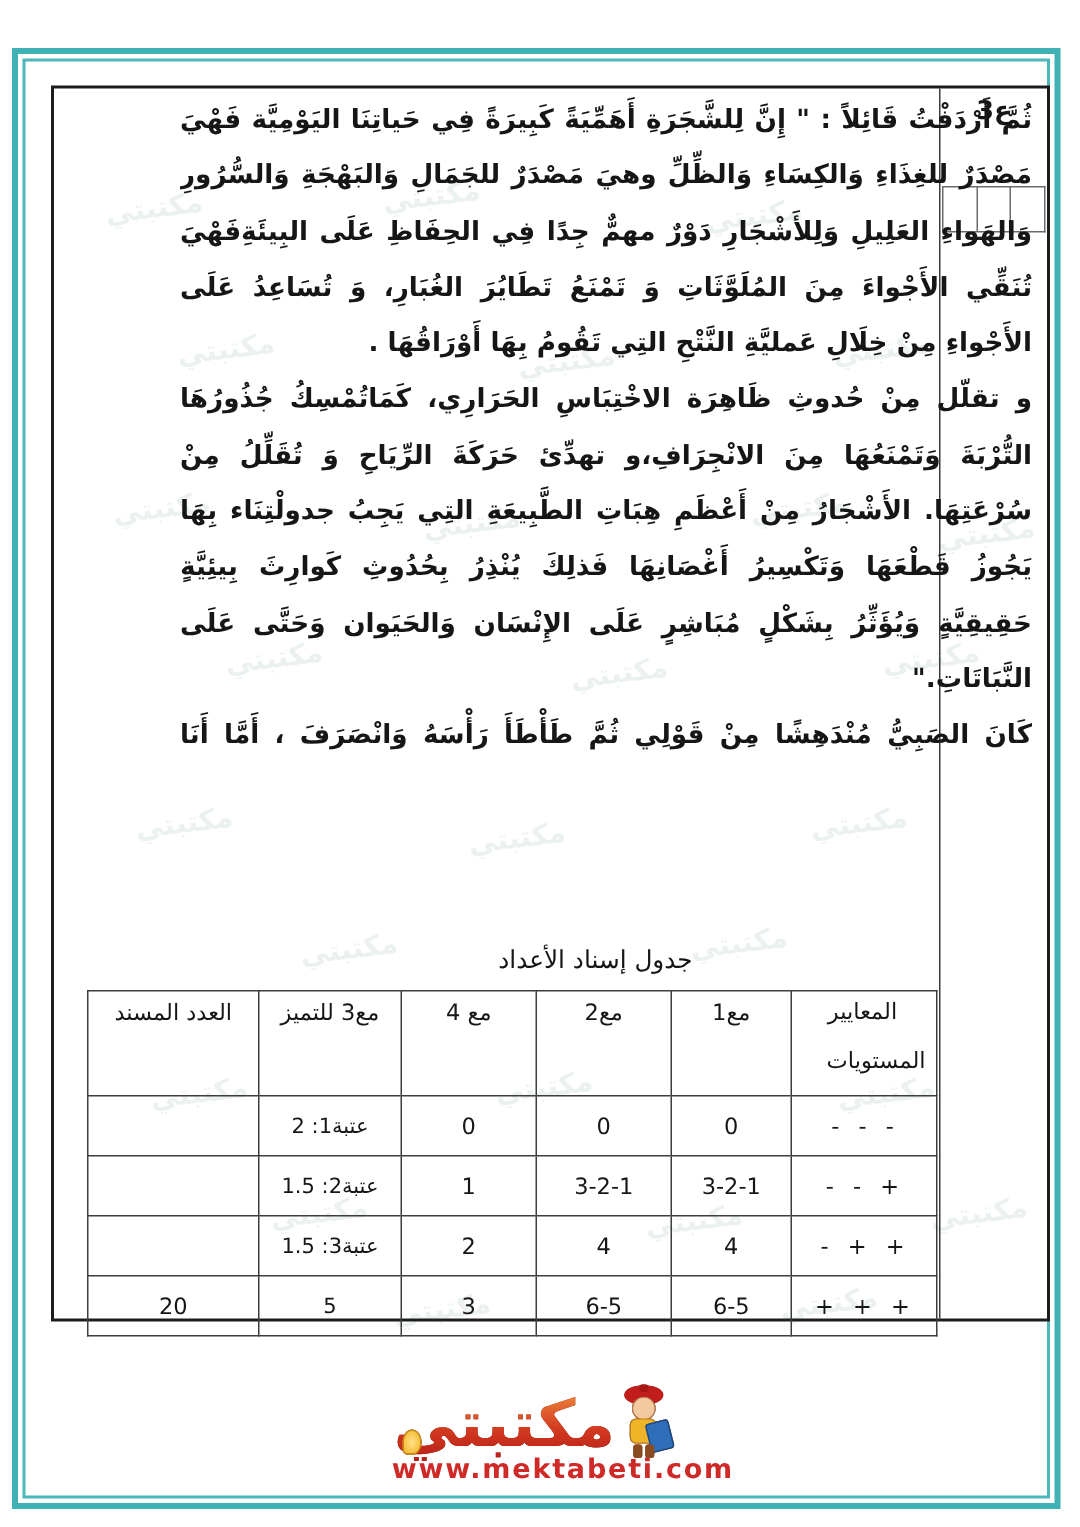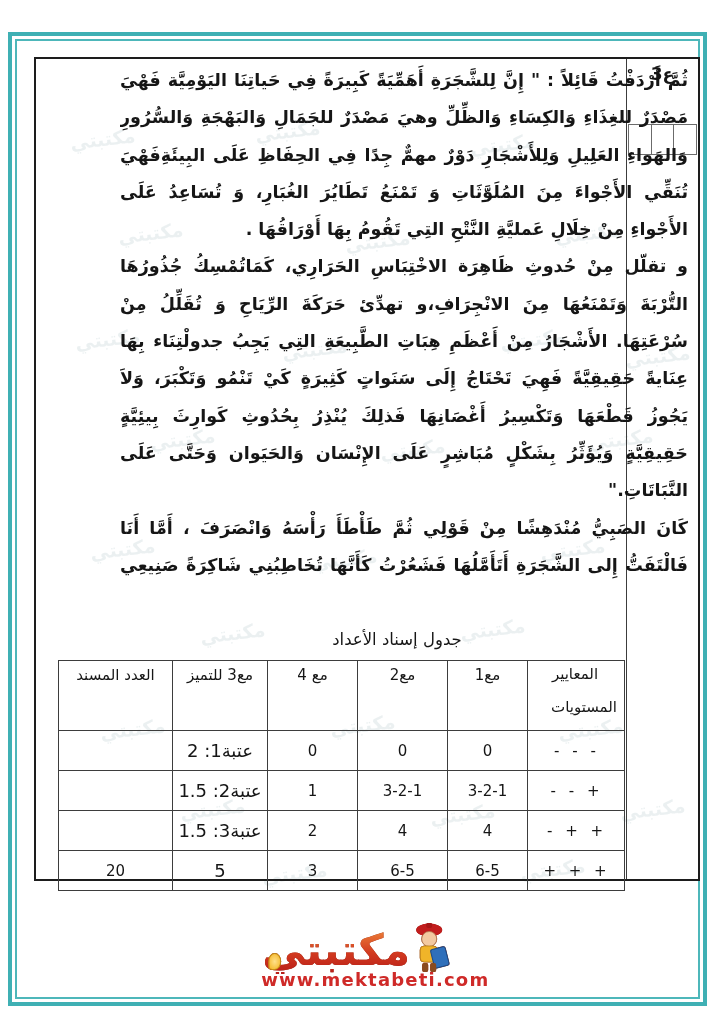--- a/index.html
+++ b/index.html
@@ -37,21 +37,21 @@
               font-weight:400;overflow:hidden;}
   table.score{border:1.8px solid #2c2c2c;}
   tr.hdr th{height:62px;vertical-align:top;padding-top:5px;text-align:center;}
   tr.data td{height:35px;text-align:center;vertical-align:middle;}
   .corner div{line-height:1.1;}
   .corner .c-top{text-align:center;padding-right:2px;}
   .corner .c-bot{text-align:right;padding-right:2px;margin-top:16px;}
   td.level{direction:ltr;text-align:right;padding-right:12px;font-weight:700;
            letter-spacing:2px;word-spacing:4px;font-size:15px;}
   td.num{direction:ltr;text-align:center;}
-  td.thresh{direction:rtl;font-size:18px;}
+  td.thresh{direction:rtl;font-size:14px;}
   th.ltrhead{direction:ltr;text-align:center;}
   
   .logo{position:absolute;top:927px;left:50%;transform:translateX(-52%);
         text-align:center;width:190px;}
   .logo-word{position:relative;display:inline-block;font-size:43px;font-weight:700;
         direction:rtl;line-height:1.1;padding-right:40px;
         background:linear-gradient(180deg,#f08a3c 0%,#d23a20 55%,#b81d18 100%);
         -webkit-background-clip:text;background-clip:text;color:transparent;
         filter:drop-shadow(0.5px 0.5px 0 #8a2412);}
   .logo-drop{position:absolute;left:6px;bottom:4px;width:11px;height:15px;
@@ -112,26 +112,24 @@
 
     <div class="passage">
       <div class="pline">ثُمَّ أَرْدَفْتُ قَائِلاً : " إِنَّ لِلشَّجَرَةِ أَهَمِّيَةً كَبِيرَةً فِي حَياتِنَا اليَوْمِيَّة فَهْيَ</div>
       <div class="pline">مَصْدَرٌ للغِذَاءِ وَالكِسَاءِ وَالظِّلِّ وهيَ مَصْدَرٌ للجَمَالِ وَالبَهْجَةِ وَالسُّرُورِ</div>
       <div class="pline">وَالهَواءِ العَلِيلِ وَلِلأَشْجَارِ دَوْرٌ مهمٌّ جِدًا فِي الحِفَاظِ عَلَى البِيئَةِفَهْيَ</div>
       <div class="pline">تُنَقِّي الأَجْواءَ مِنَ المُلَوَّثَاتِ وَ تَمْنَعُ تَطَايُرَ الغُبَارِ، وَ تُسَاعِدُ عَلَى تَلْطِيفِ</div>
       <div class="pline end">الأَجْواءِ مِنْ خِلَالِ عَمليَّةِ النَّتْحِ التِي تَقُومُ بِهَا أَوْرَاقُهَا .</div>
       <div class="pline">و تقلّل مِنْ حُدوثِ ظَاهِرَة الاخْتِبَاسِ الحَرَارِي، كَمَاتُمْسِكُ جُذُورُهَا</div>
       <div class="pline">التُّرْبَةَ وَتَمْنَعُهَا مِنَ الانْجِرَافِ،و تهدِّئ حَرَكَةَ الرِّيَاحِ وَ تُقَلِّلُ مِنْ</div>
       <div class="pline">سُرْعَتِهَا. الأَشْجَارُ مِنْ أَعْظَمِ هِبَاتِ الطَّبِيعَةِ التِي يَجِبُ جدولْتِنَاء بِهَا</div>
-      <div class="pline">عِنَايةً حَقِيقِيَّةً فَهِيَ تَحْتَاجُ إِلَى سَنَواتٍ كَثِيرَةٍ كَيْ تَنْمُو وَتَكْبَرَ، وَلاَ</div>
       <div class="pline">يَجُوزُ قَطْعَهَا وَتَكْسِيرُ أَغْصَانِهَا فَذلِكَ يُنْذِرُ بِحُدُوثِ كَوارِثَ بِيئِيَّةٍ</div>
       <div class="pline">حَقِيقِيَّةٍ وَيُؤَثِّرُ بِشَكْلٍ مُبَاشِرٍ عَلَى الإِنْسَان وَالحَيَوان وَحَتَّى عَلَى</div>
       <div class="pline end">النَّبَاتَاتِ."</div>
       <div class="pline">كَانَ الصَبِيُّ مُنْدَهِشًا مِنْ قَوْلِي ثُمَّ طَأْطَأَ رَأْسَهُ وَانْصَرَفَ ، أَمَّا أَنَا</div>
-      <div class="pline">فَالْتَفَتُّ إِلى الشَّجَرَةِ أَتَأَمَّلُهَا فَشَعُرْتُ كَأَنَّهَا تُخَاطِبُنِي شَاكِرَةً صَنِيعِي</div>
     </div>
 
     <div class="tbl-title">جدول إسناد الأعداد</div>
 
     <table class="score">
       <colgroup>
         <col style="width:97px">
           <col style="width:80px">
           <col style="width:90px">
         <col style="width:90px">

